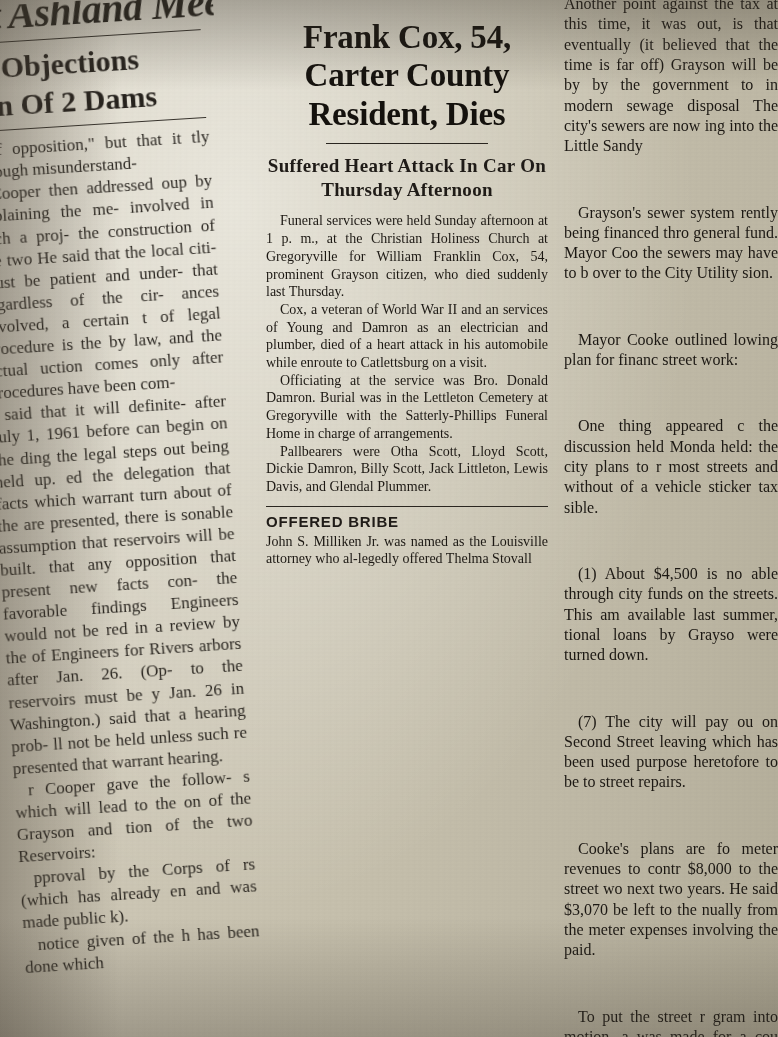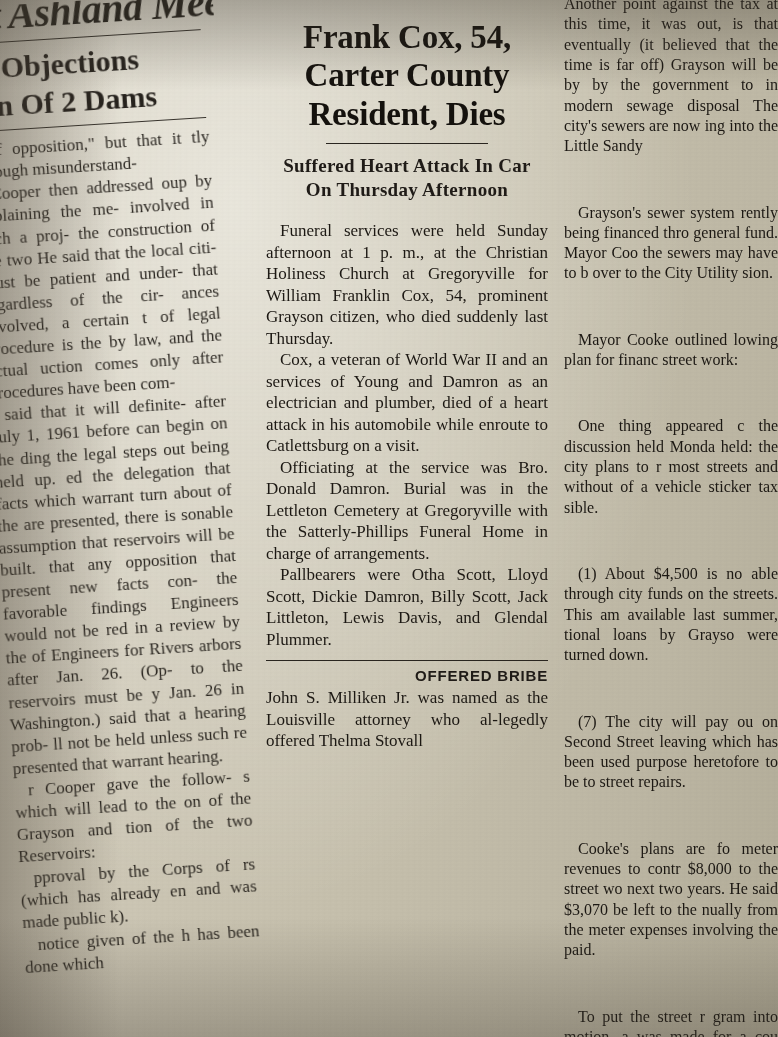--- a/index.html
+++ b/index.html
@@ -95,57 +95,57 @@
     color: #191511;
   }
   .hl1.big { font-size: 30px; }
 
   .deckhead {
     font-family: "Liberation Serif", serif;
     font-weight: bold;
     font-size: 19px;
     line-height: 1.28;
     text-align: center;
-    margin: 8px;
+    margin: 0;
     letter-spacing: .3px;
   }
 
   .bigheadline {
     font-family: "Liberation Serif", serif;
     font-weight: bold;
     font-size: 33px;
     line-height: 1.16;
     text-align: center;
     margin: 0;
     color: #15120e;
     letter-spacing: -0.2px;
   }
 
   p.body {
     font-family: "Liberation Serif", serif;
-    font-size: 17px;
+    font-size: 14px;
     line-height: 1.265;
     text-align: justify;
     margin: 0;
     text-indent: 14px;
     color: #1d1914;
     -webkit-hyphens: auto;
     hyphens: auto;
   }
   p.body.noindent { text-indent: 0; }
 
   #col1 p.body { font-size: 17px; line-height: 1.30; }
   #col3 p.body { font-size: 16px; line-height: 1.27; margin-top: 46px; }
 
   .subhead {
     font-family: "Liberation Sans", sans-serif;
     font-weight: bold;
     font-size: 15px;
     letter-spacing: .8px;
-    text-align: right;
+    text-align: left;
     margin: 6px 0 3px 0;
   }
 
   .clip { overflow: hidden; }
 </style>
 </head>
 <body>
 
 <div id="page">
   <div id="paper"></div>

